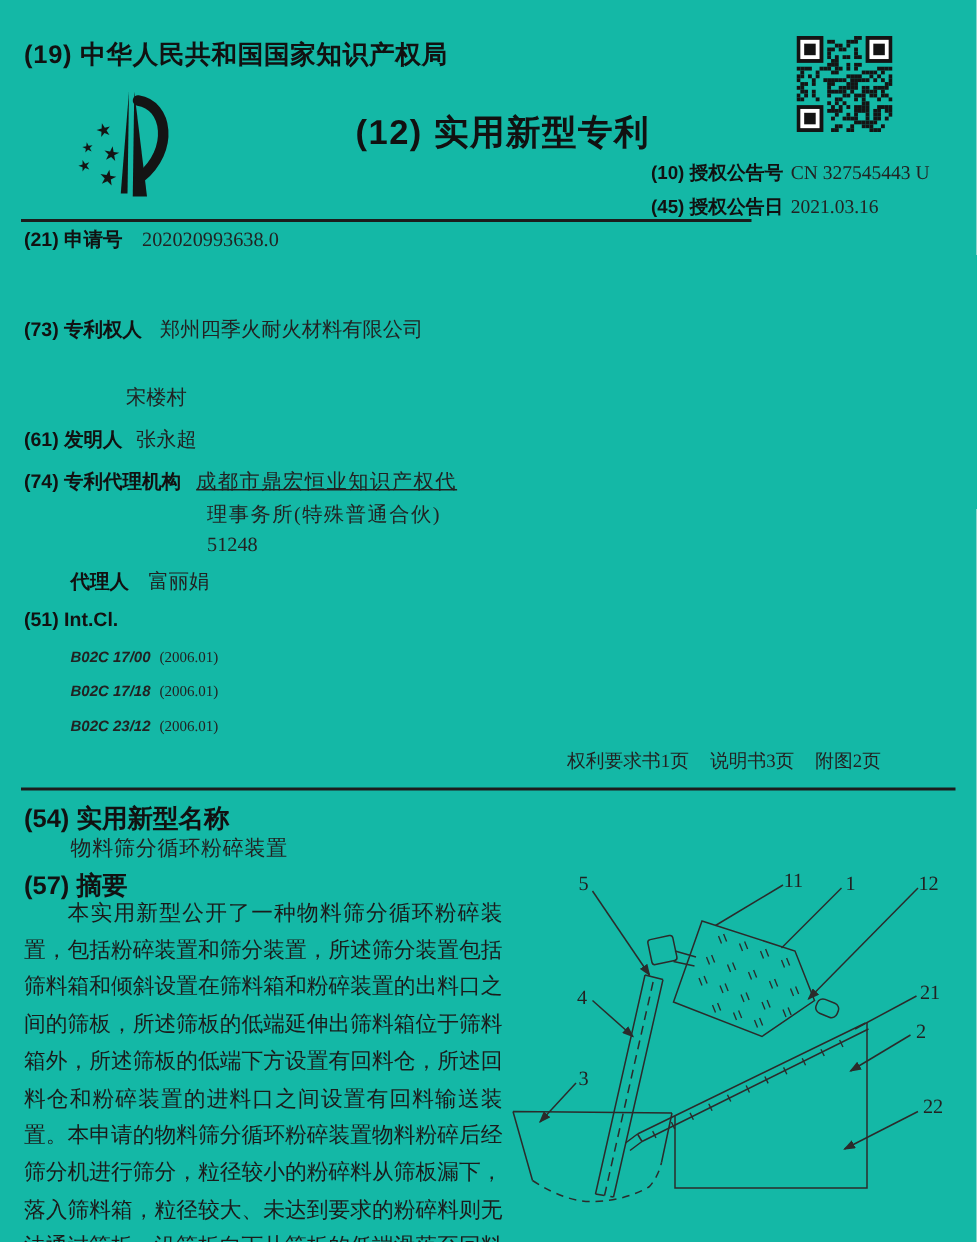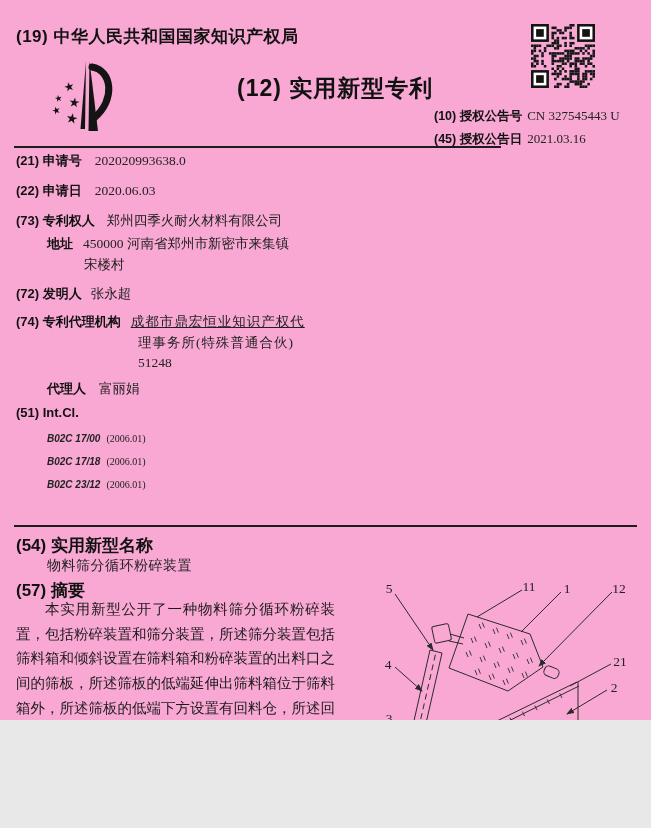--- a/index.html
+++ b/index.html
@@ -1,18 +1,18 @@
 <!DOCTYPE html>
 <html><head>
 <meta charset="utf-8">
 <style>
   html,body{margin:0;padding:0;background:#e8e8e8;}
   .page{
-    position:relative;width:651px;height:720px;margin:0 auto;
-    background:#f9a8d4;overflow:hidden;color:#1d1d1d;
+    position:relative;width:651px;height:828px;margin:0 auto;
+    background:#14b8a6;overflow:hidden;color:#1d1d1d;
     font-family:"Liberation Serif",serif;
   }
   .abs{position:absolute;white-space:nowrap;}
   .lbl{font-family:"Liberation Sans",sans-serif;font-weight:bold;font-size:13px;color:#111;}
   .val{font-family:"Liberation Serif",serif;font-size:13.5px;color:#222;}
   .office{font-family:"Liberation Sans",sans-serif;font-weight:bold;font-size:17px;letter-spacing:.5px;color:#111;}
   .doctype{font-family:"Liberation Sans",sans-serif;font-weight:bold;font-size:23px;letter-spacing:1px;color:#111;}
   .publbl{font-family:"Liberation Sans",sans-serif;font-weight:bold;font-size:12.5px;color:#111;}
   .pubval{font-family:"Liberation Serif",serif;font-size:13px;color:#222;margin-left:5px;}
   .rule{position:absolute;background:#1c1c1c;height:2.4px;}
@@ -273,36 +273,28 @@
   <div class="abs" style="left:434px;top:129px;">
     <span class="publbl">(45) 授权公告日</span><span class="pubval">2021.03.16</span>
   </div>
 
   <div class="rule" style="left:14px;top:146px;width:487px;"></div>
 
   <div class="abs" style="left:16px;top:151px;">
     <span class="lbl">(21) 申请号</span>
     <span class="val" style="margin-left:9px;">202020993638.0</span>
   </div>
-  <div class="abs" style="left:16px;top:181px;">
-    <span class="lbl">(22) 申请日</span>
-    <span class="val" style="margin-left:9px;">2020.06.03</span>
-  </div>
   <div class="abs" style="left:16px;top:211px;">
     <span class="lbl">(73) 专利权人</span>
     <span class="val" style="margin-left:8px;">郑州四季火耐火材料有限公司</span>
   </div>
-  <div class="abs" style="left:47px;top:234px;">
-    <span class="lbl">地址</span>
-    <span class="val" style="margin-left:6px;">450000 河南省郑州市新密市来集镇</span>
-  </div>
   <div class="abs val" style="left:84px;top:256px;">宋楼村</div>
 
   <div class="abs" style="left:16px;top:284px;">
-    <span class="lbl">(72) 发明人</span>
+    <span class="lbl">(61) 发明人</span>
     <span class="val" style="margin-left:5px;">张永超</span>
   </div>
 
   <div class="abs" style="left:16px;top:312px;">
     <span class="lbl">(74) 专利代理机构</span>
     <span class="val" style="margin-left:6px;letter-spacing:1px;text-decoration:underline;">成都市鼎宏恒业知识产权代</span>
   </div>
   <div class="abs val" style="left:138px;top:334px;letter-spacing:1px;">理事务所(特殊普通合伙)</div>
   <div class="abs val" style="left:138px;top:355px;">51248</div>
   <div class="abs" style="left:47px;top:379px;">
@@ -314,20 +306,23 @@
   <div class="abs" style="left:47px;top:428px;">
     <span class="codeitalic">B02C 17/00</span><span class="codever">(2006.01)</span>
   </div>
   <div class="abs" style="left:47px;top:451px;">
     <span class="codeitalic">B02C 17/18</span><span class="codever">(2006.01)</span>
   </div>
   <div class="abs" style="left:47px;top:474px;">
     <span class="codeitalic">B02C 23/12</span><span class="codever">(2006.01)</span>
   </div>
 
+  <div class="abs pages" style="left:378px;top:498px;">
+    <span>权利要求书1页</span><span>说明书3页</span><span>附图2页</span>
+  </div>
 
   <div class="rule" style="left:14px;top:525px;width:623px;"></div>
 
   <div class="abs sechead" style="left:16px;top:534px;">(54) 实用新型名称</div>
   <div class="abs val" style="left:47px;top:557px;font-size:14px;letter-spacing:.5px;">物料筛分循环粉碎装置</div>
   <div class="abs sechead" style="left:16px;top:579px;">(57) 摘要</div>
   <div class="abstract">本实用新型公开了一种物料筛分循环粉碎装置，包括粉碎装置和筛分装置，所述筛分装置包括筛料箱和倾斜设置在筛料箱和粉碎装置的出料口之间的筛板，所述筛板的低端延伸出筛料箱位于筛料箱外，所述筛板的低端下方设置有回料仓，所述回料仓和粉碎装置的进料口之间设置有回料输送装置。本申请的物料筛分循环粉碎装置物料粉碎后经筛分机进行筛分，粒径较小的粉碎料从筛板漏下，落入筛料箱，粒径较大、未达到要求的粉碎料则无法通过筛板，沿筛板向下从筛板的低端滑落至回料仓，然后回料仓中的物料经</div>
 
   <svg class="abs" style="left:333px;top:562px;" width="318" height="266" viewBox="0 0 318 266" id="fig">
     <defs>

